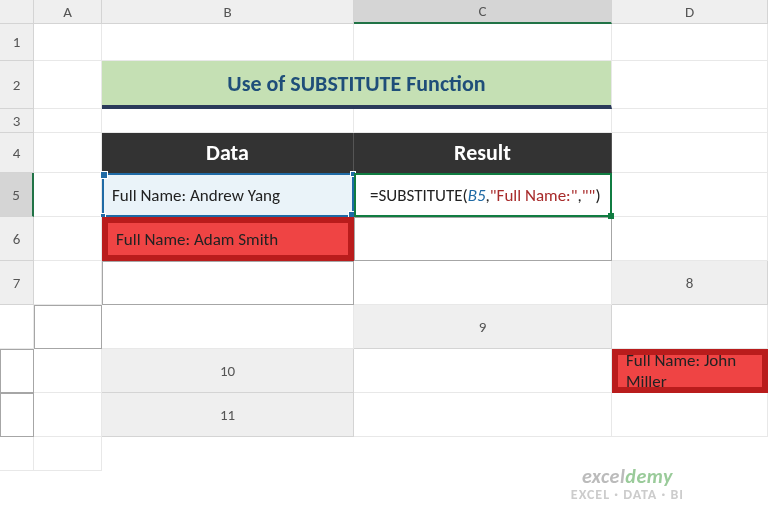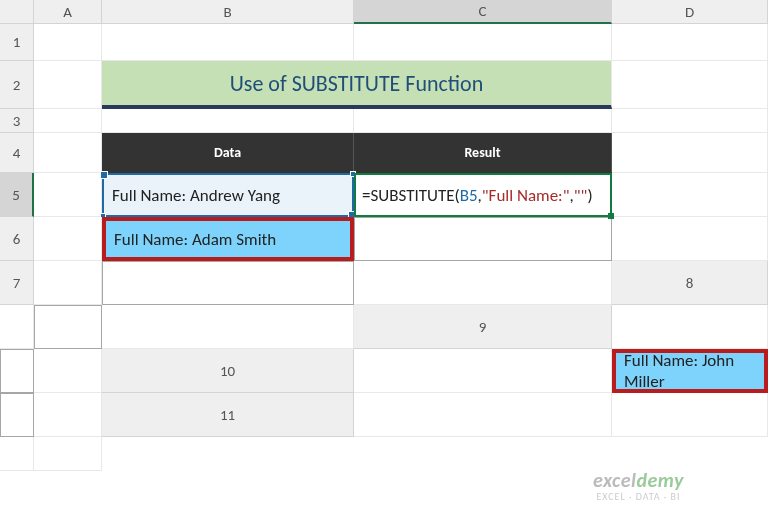--- a/index.html
+++ b/index.html
@@ -39,52 +39,52 @@
   background: #d5d5d5;
   border-right: 2px solid #217346;
 }
 .cell {
   border-right: 1px solid #e8e8e8;
   border-bottom: 1px solid #e8e8e8;
   background: #fff;
   font-size: 17px;
   display: flex;
   align-items: center;
-  padding: 0 6px;
+  padding: 0 14px;
   color: #222;
   position: relative;
 }
 .title-cell {
   grid-column: 3 / 5;
   background: #c5e0b4;
   color: #1f4e79;
-  font-weight: normal;
+  font-weight: bold;
   font-size: 22px;
   display: flex;
   align-items: center;
   justify-content: center;
   border-bottom: 4px solid #2a3a5a;
   border-right: 1px solid #e8e8e8;
 }
 .header-cell {
   background: #333333;
   color: #fff;
   font-weight: bold;
-  font-size: 14px;
+  font-size: 22px;
   display: flex;
   align-items: center;
   justify-content: center;
   border-right: 1px solid #555;
   border-bottom: 1px solid #333;
 }
 .data-cell {
-  border: 4px solid #b91c1c;
+  border: 6px solid #b91c1c;
   font-size: 17px;
   padding-left: 8px;
-  background: #7dd3fc;
+  background: #ef4444;
 }
 .result-cell {
   border: 1px solid #a6a6a6;
   background: #fff;
 }
 .b5-selected {
   background: #eaf3f9;
   border: 2px solid #1f6aa5;
   position: relative;
 }
@@ -118,42 +118,43 @@
   right: -4px;
   bottom: -4px;
   width: 6px;
   height: 6px;
   background: #107c41;
 }
 .formula-text {
   white-space: nowrap;
   font-size: 17px;
 }
-.f-ref { color: #1f6aa5; }
+.f-ref { color: #1f6aa5; font-style: italic; }
 .f-str { color: #a82b2b; }
 .watermark {
   position: absolute;
   right: 84px;
   bottom: 20px;
   text-align: center;
   font-size: 13px;
   color: #bbb;
   font-style: italic;
   line-height: 1.1;
 }
 .watermark .w-top {
   font-size: 20px;
   font-weight: bold;
   letter-spacing: 0.5px;
 }
 .watermark .w-sub {
-  font-size: 10px;
+  font-size: 14px;
   letter-spacing: 1px;
   font-style: normal;
   color: #ccc;
+  font-weight: bold;
 }
 .watermark .green { color: #9acb9a; }
 </style>
 </head>
 <body>
 
 <div class="sheet">
   <div class="corner"></div>
   <div class="col-head">A</div>
   <div class="col-head">B</div>

